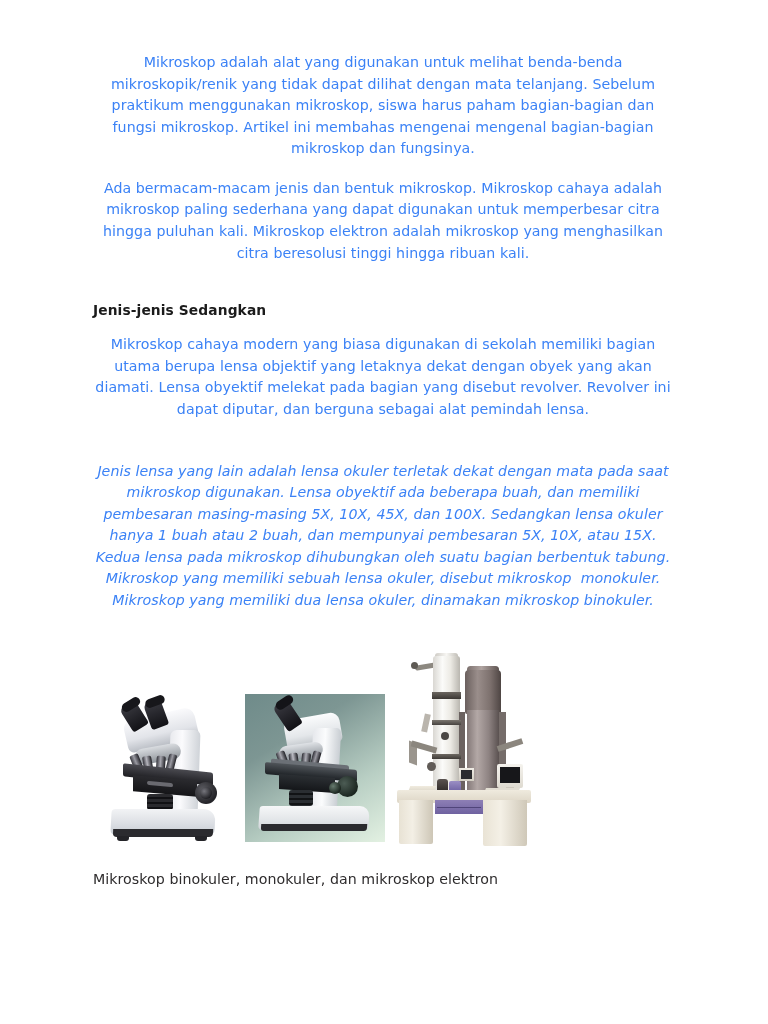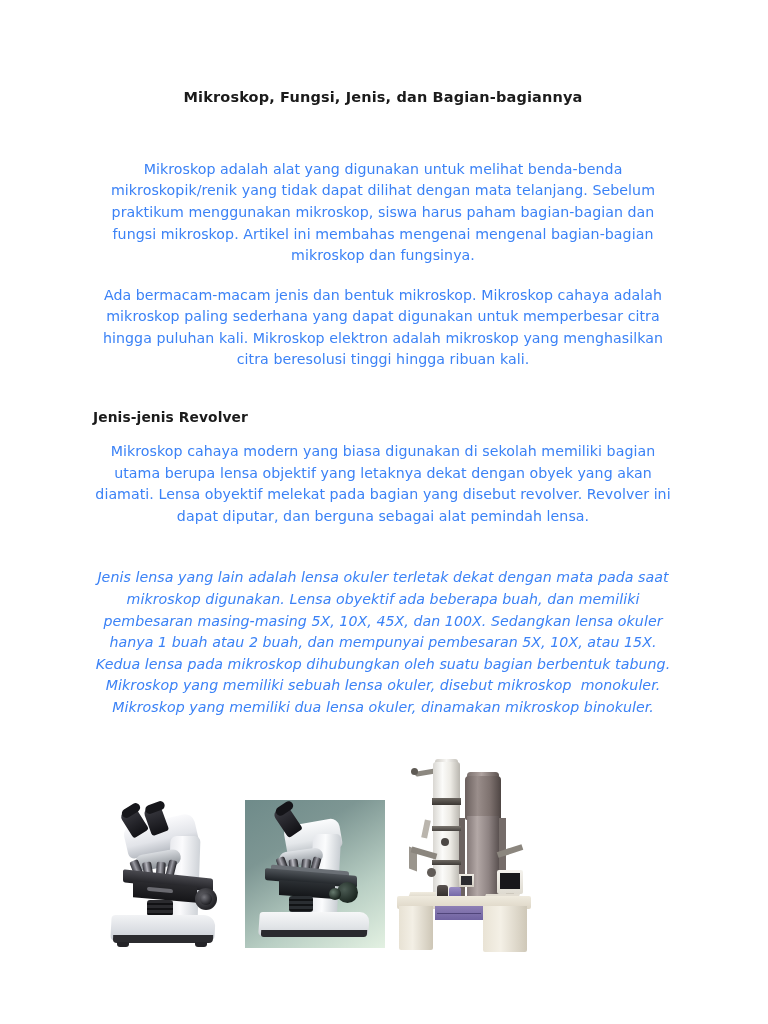--- a/index.html
+++ b/index.html
@@ -314,27 +314,26 @@
   #fig-electron .knob-a { left: 48px; top: 82px; width: 8px; height: 8px; background:#4b4744; border-radius:50%;}
   #fig-electron .knob-b { left: 30px; top: 64px; width: 6px; height: 18px; background:#bab5ad; transform: rotate(12deg);}
   #fig-electron .knob-c { left: 34px; top: 112px; width: 9px; height: 9px; background:#605b57; border-radius:50%;}
 </style>
 </head>
 <body>
 
 <div class="page">
   <div class="content">
 
-    <h1 class="doc-title">Mikroskop, Fungsi, Jenis, dan Bagian-bagiannya</h1>
 
     <p class="para p1">Mikroskop adalah alat yang digunakan untuk melihat benda-benda mikroskopik/renik yang tidak dapat dilihat dengan mata telanjang. Sebelum praktikum menggunakan mikroskop, siswa harus paham bagian-bagian dan fungsi mikroskop. Artikel ini membahas mengenai mengenal bagian-bagian mikroskop dan fungsinya.</p>
 
     <p class="para p2">Ada bermacam-macam jenis dan bentuk mikroskop. Mikroskop cahaya adalah mikroskop paling sederhana yang dapat digunakan untuk memperbesar citra hingga puluhan kali. Mikroskop elektron adalah mikroskop yang menghasilkan citra beresolusi tinggi hingga ribuan kali.</p>
 
-    <h2 class="section-heading">Jenis-jenis Revolver</h2>
+    <h2 class="section-heading">Jenis-jenis Sedangkan</h2>
 
     <p class="para p3">Mikroskop cahaya modern yang biasa digunakan di sekolah memiliki bagian utama berupa lensa objektif yang letaknya dekat dengan obyek yang akan diamati. Lensa obyektif melekat pada bagian yang disebut revolver. Revolver ini dapat diputar, dan berguna sebagai alat pemindah lensa.</p>
 
     <p class="para p4">Jenis lensa yang lain adalah lensa okuler terletak dekat dengan mata pada saat mikroskop digunakan. Lensa obyektif ada beberapa buah, dan memiliki pembesaran masing-masing 5X, 10X, 45X, dan 100X. Sedangkan lensa okuler hanya 1 buah atau 2 buah, dan mempunyai pembesaran 5X, 10X, atau 15X. Kedua lensa pada mikroskop dihubungkan oleh suatu bagian berbentuk tabung. Mikroskop yang memiliki sebuah lensa okuler, disebut mikroskop  monokuler. Mikroskop yang memiliki dua lensa okuler, dinamakan mikroskop binokuler.</p>
 
     <div class="figure">
 
       <div class="scope" id="fig-binocular">
         <div class="pz head"></div>
         <div class="pz eyetube-l"></div>
@@ -410,15 +409,16 @@
         <div class="pz desk-top"></div>
         <div class="pz drawer"></div>
         <div class="pz drawer-line"></div>
         <div class="pz cab-l"></div>
         <div class="pz cab-r"></div>
         <div class="pz desk-gap"></div>
       </div>
 
     </div>
 
+    <div class="fig-caption">Mikroskop binokuler, monokuler, dan mikroskop elektron</div>
 
   </div>
 </div>
 
 </body></html>

